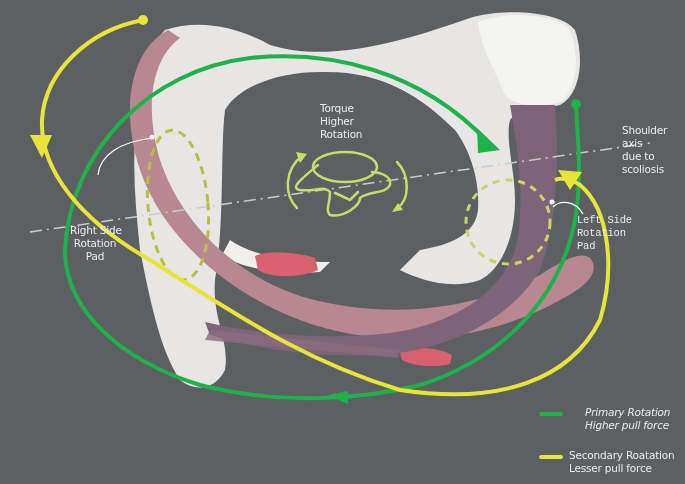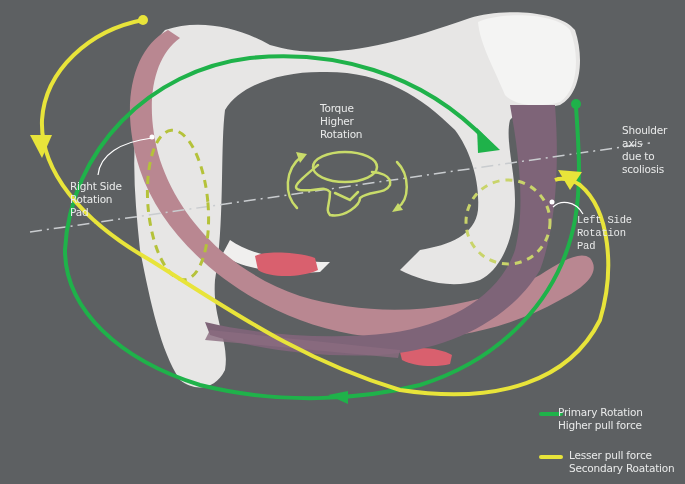--- a/index.html
+++ b/index.html
@@ -9,21 +9,21 @@
       font-family: "Liberation Sans", sans-serif;
       position: relative;
     }
     #diagram { position: absolute; left: 0; top: 0; width: 685px; height: 484px; }
     .lbl {
       position: absolute; color: #e9eaea; font-size: 10.5px; line-height: 13px;
       font-family: "DejaVu Sans", sans-serif; letter-spacing: -0.2px;
     }
     .lbl span { display: block; }
     .center { text-align: left; }
-    .right-al { text-align: left; }
+    .right-al { text-align: center; margin-top: 44px; }
     .legend-item { position: absolute; left: 539px; }
     .legend-swatch { position: absolute; left: 0; width: 24px; height: 4px; border-radius: 2px; }
     .legend-text { position: absolute; left: 40px; top: -6px; white-space: nowrap; }
   </style>
 </head>
 <body>
 
 <svg id="diagram" viewBox="0 0 685 484" xmlns="http://www.w3.org/2000/svg">
 
   <g>
@@ -94,25 +94,25 @@
 
 <div class="lbl" style="left:577px; top:214px;font-family:Liberation Mono, monospace;">
   <span>Left Side</span>
   <span>Rotation</span>
   <span>Pad</span>
 </div>
 
 <div>
   <div class="legend-item" style="top:412px;">
     <div class="legend-swatch" style="background:#1fb24a; top:0;"></div>
-    <div class="legend-text lbl" style="position:absolute; left:19px; top:-6px;">
+    <div class="legend-text lbl" style="position:absolute; left:46px; top:-6px;font-style:italic;">
       <span>Primary Rotation</span>
       <span>Higher pull force</span>
     </div>
   </div>
   <div class="legend-item" style="top:455px;">
     <div class="legend-swatch" style="background:#e8e43a; top:0;"></div>
     <div class="legend-text lbl" style="position:absolute; left:30px; top:-6px;">
+      <span>Secondary Roatation</span>
       <span>Lesser pull force</span>
-      <span>Secondary Roatation</span>
     </div>
   </div>
 </div>
 
 </body></html>

